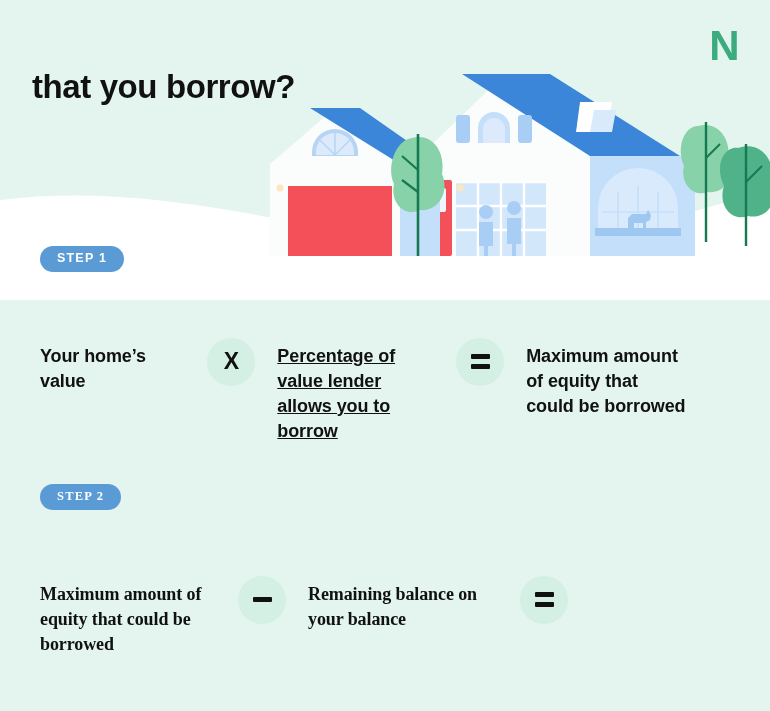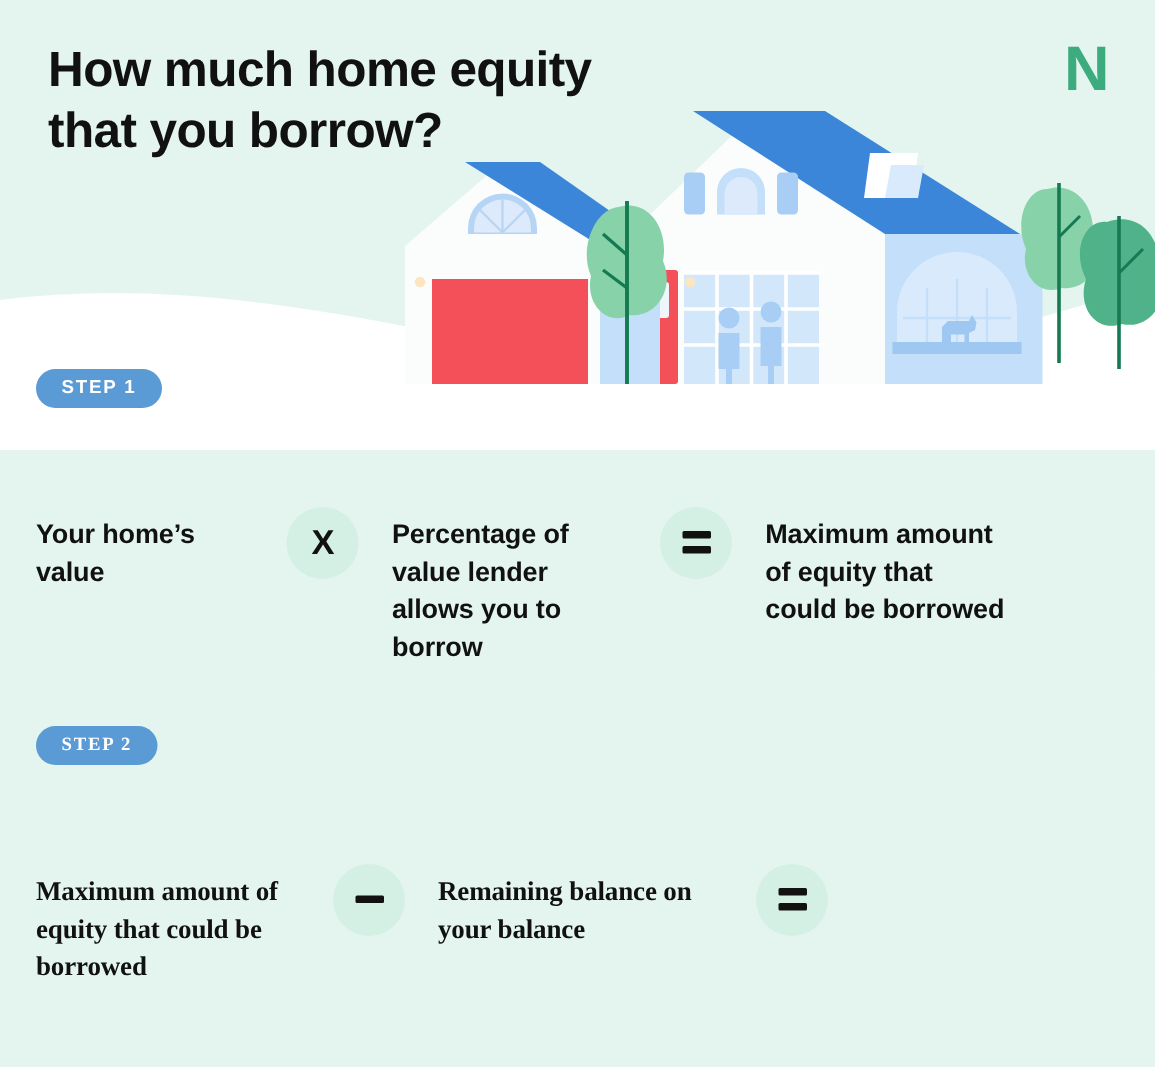--- a/index.html
+++ b/index.html
@@ -69,21 +69,21 @@
     font-size: 33px;
     line-height: 41px;
     font-weight: 700;
     color: #111111;
     letter-spacing: -0.4px;
   }
 
   
   .step-section {
     position: absolute;
-    left: 0;
+    left: 16px;
     width: 696px;
   }
   #step-1-section { top: 246px; }
   #step-2-section { top: 484px; font-family: Liberation Serif, serif; }
 
   .step-badge {
     display: inline-block;
     margin-left: 24px;
     padding: 6px 17px 7px 17px;
     border-radius: 14px;
@@ -135,21 +135,21 @@
     border-radius: 1px;
   }
   .op-equals {
     display: flex;
     flex-direction: column;
     gap: 5px;
   }
 
   
   #step-1-section .term-a { width: 176px; }
-  #step-1-section .term-b { width: 190px; }
+  #step-1-section .term-b { width: 190px; text-decoration: underline; }
   #step-1-section .term-c { width: 196px; }
   
   #step-2-section .term-a { width: 176px; }
   #step-2-section .term-b { width: 190px; }
   #step-2-section .term-c { width: 196px; }
 
   .divider {
     position: absolute;
     left: 0;
     top: 451px;
@@ -244,21 +244,21 @@
     <g stroke="#157a52" stroke-width="2" fill="none">
       <path d="M496,122 L512,106"></path>
     </g>
   </svg>
 
   <div class="logo">
     <span class="logo-letter">N</span>
   </div>
 
   <h1 class="title">
-    <span>How much home equity</span><br>
+    <br>
     <span>that you borrow?</span>
   </h1>
 
   <div class="divider"></div>
 
   <div class="step-section" id="step-1-section">
     <span class="step-badge">STEP 1</span>
     <div class="formula">
       <div class="formula-term term-a">Your home’s value</div>
       <div class="op-wrap">

